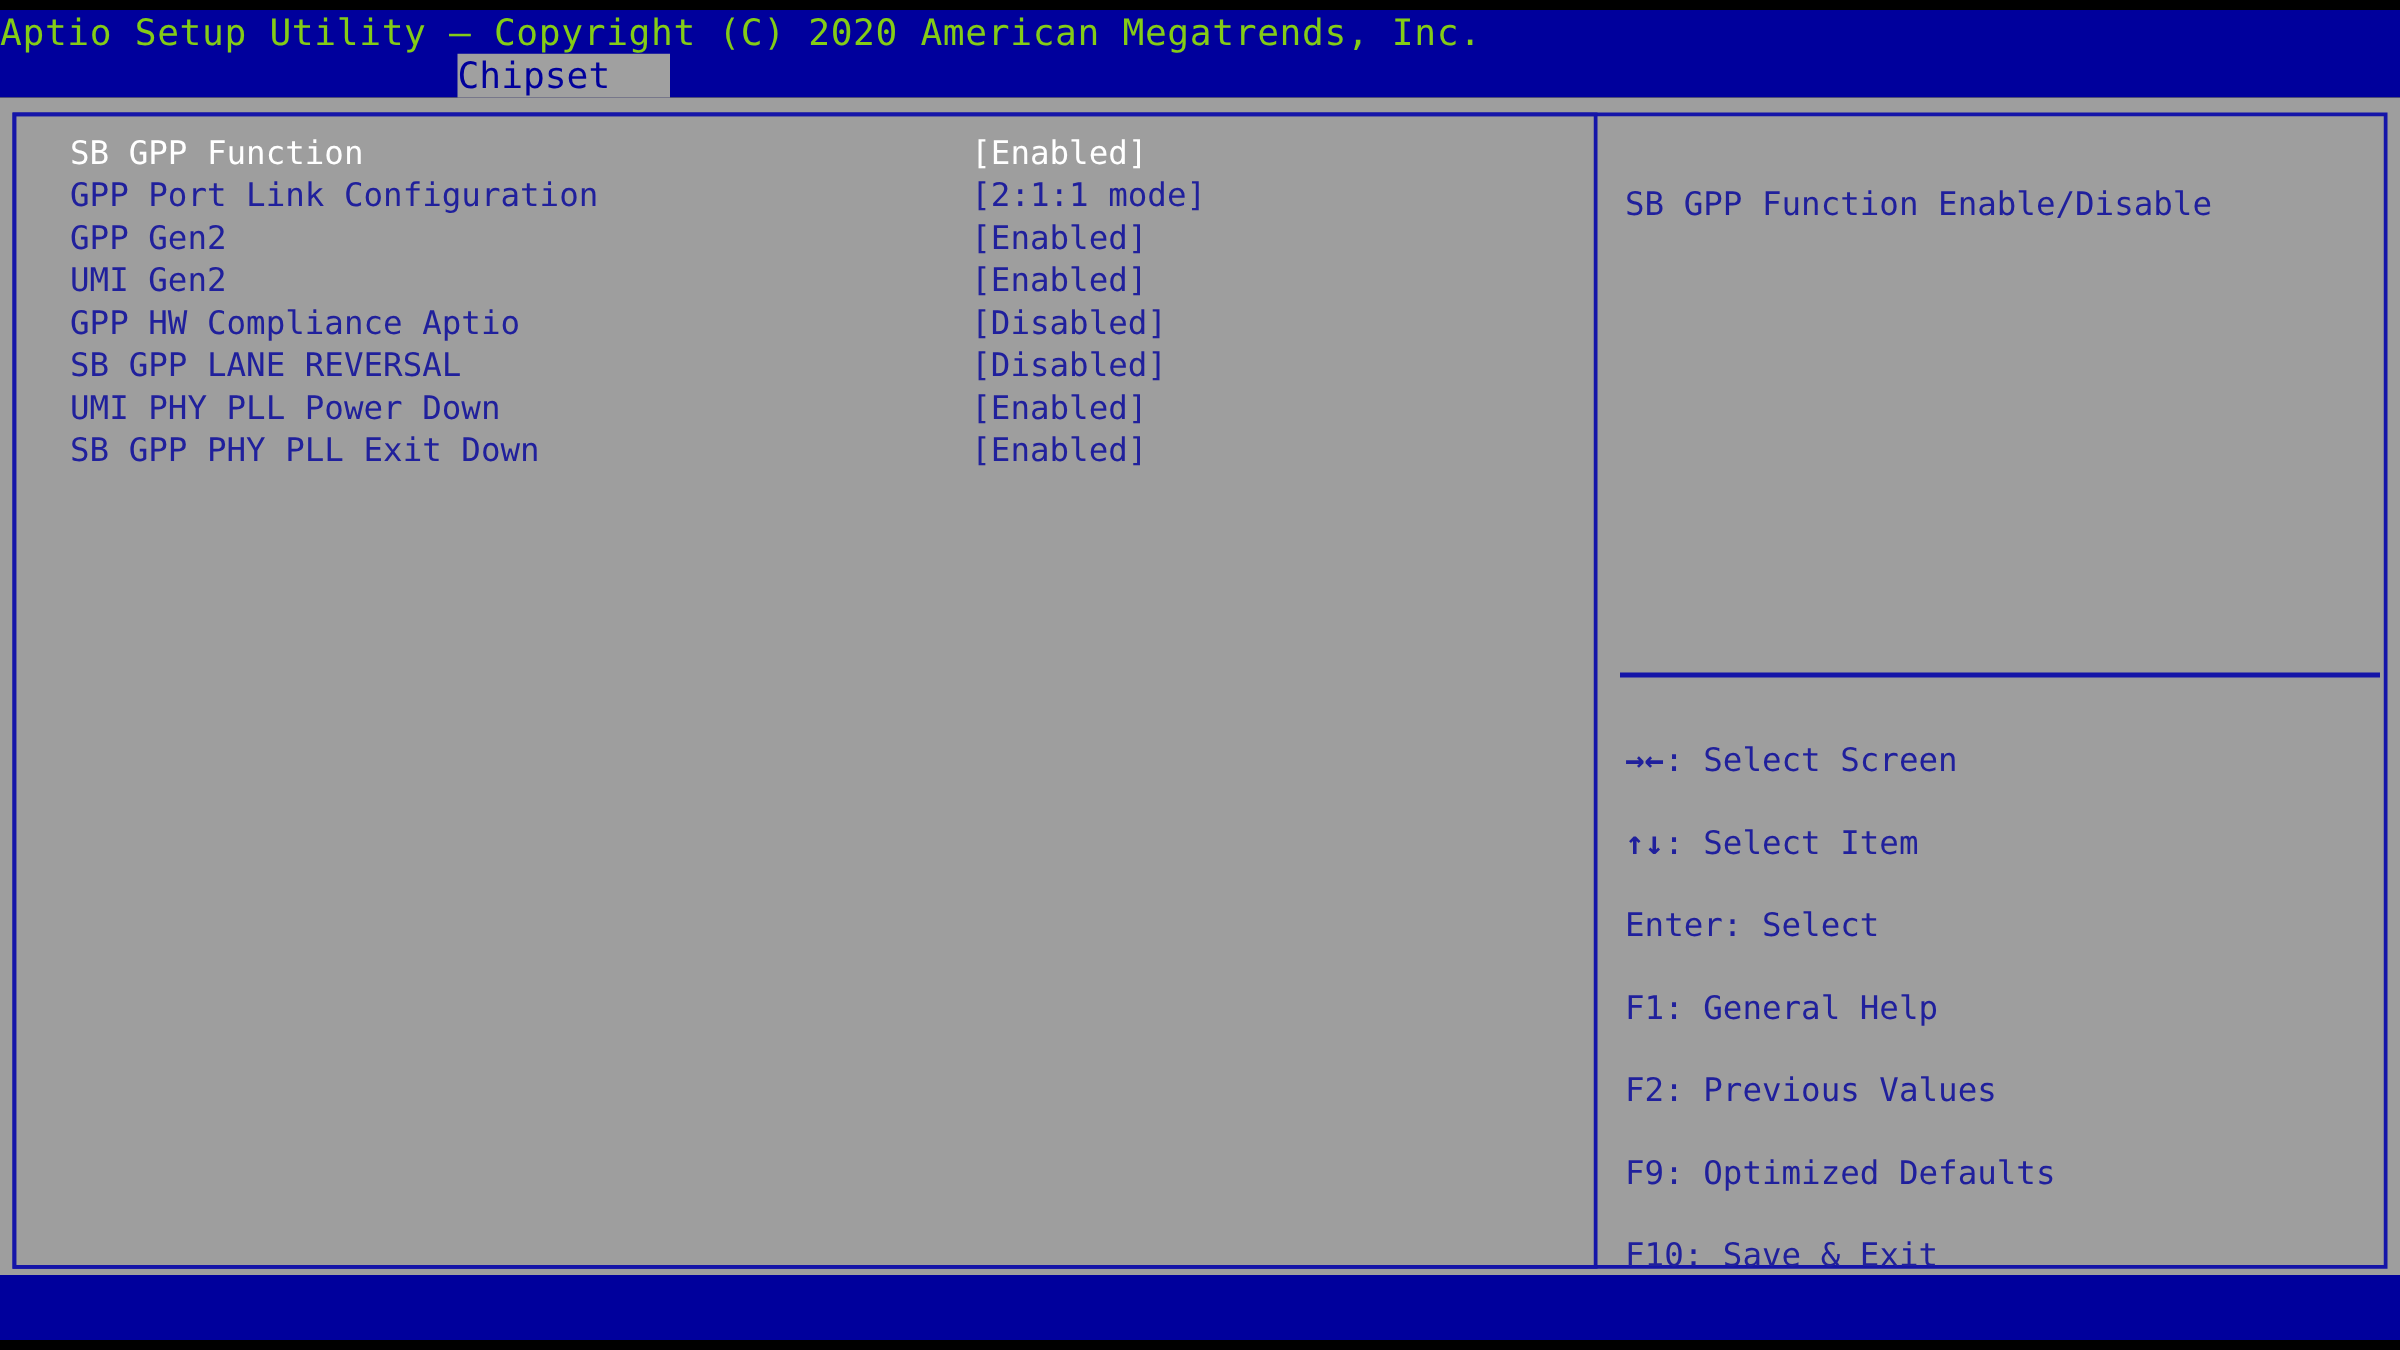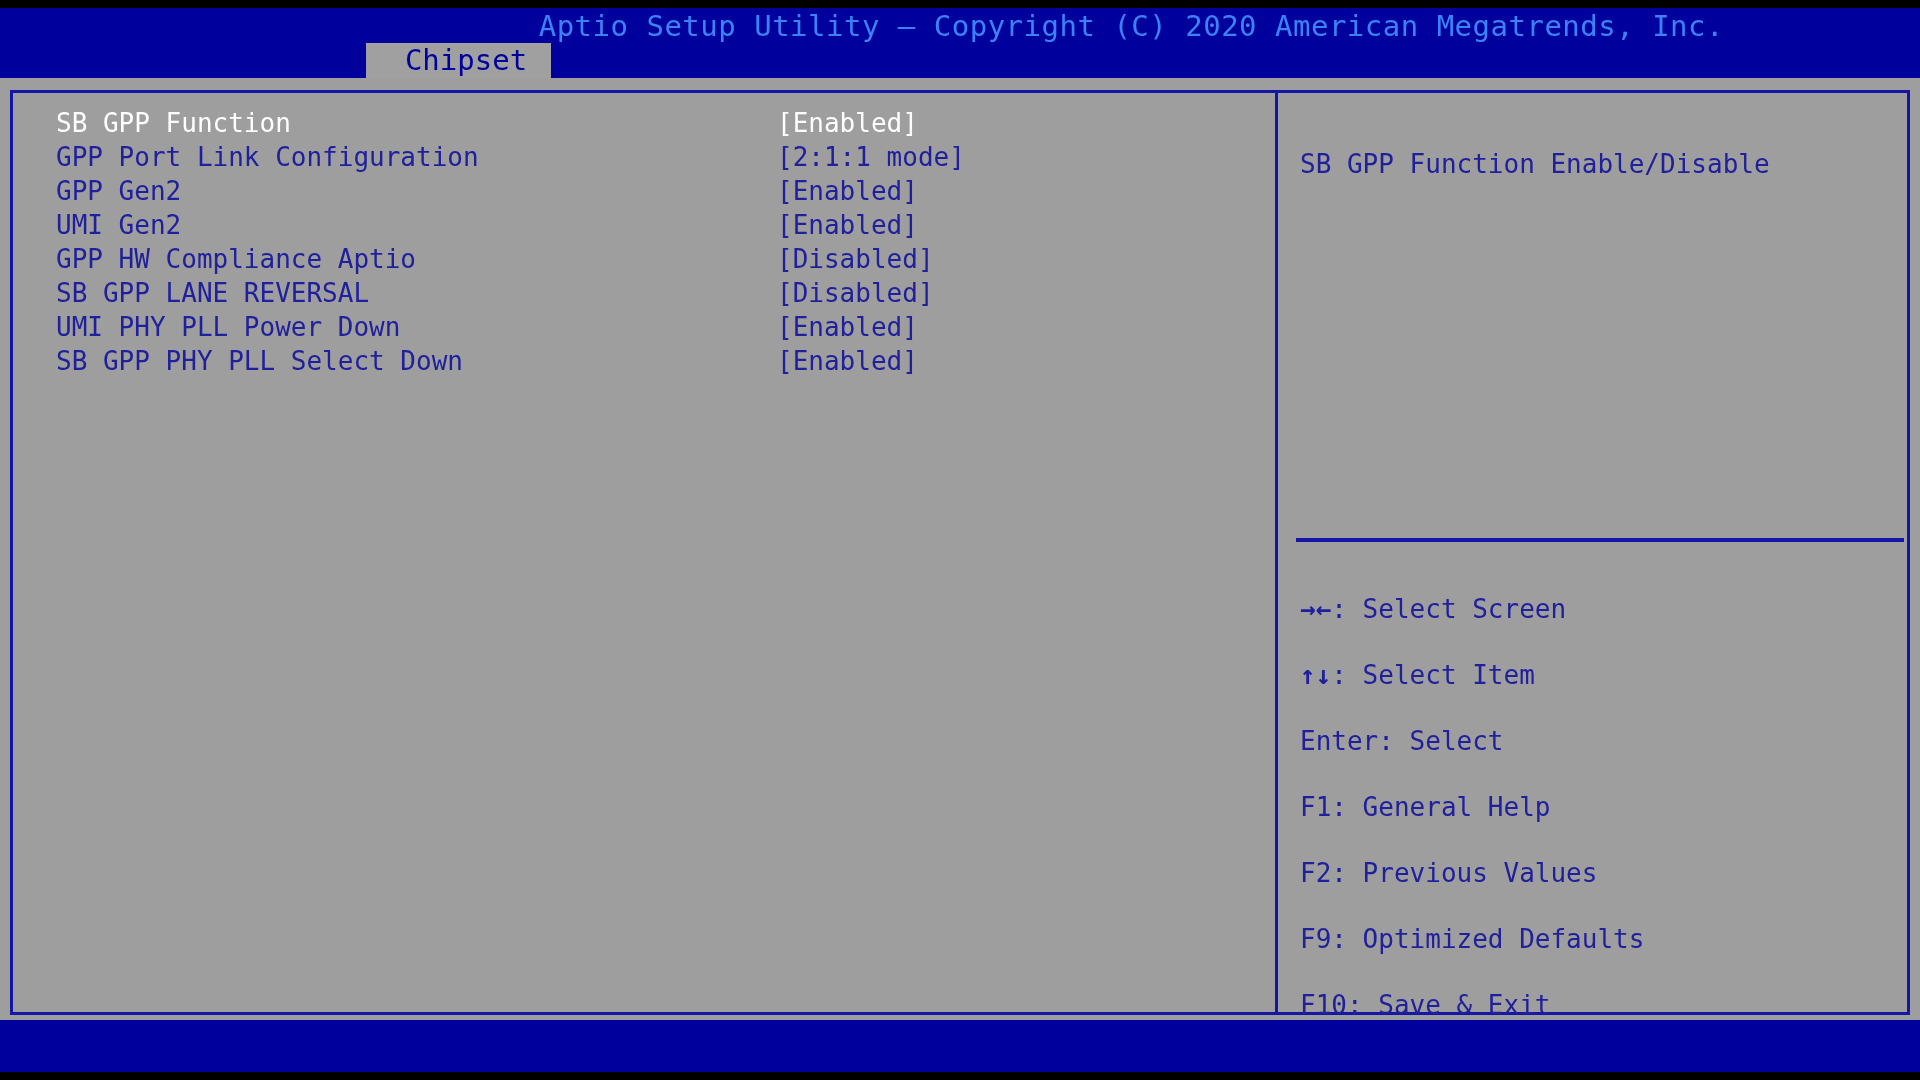--- a/index.html
+++ b/index.html
@@ -28,41 +28,39 @@
   .title-band {
     position: absolute;
     left: 0; top: 8px;
     width: 1920px; height: 70px;
     background: #00009c;
   }
   .title-text {
     position: absolute;
     left: 0; top: 9px;
     width: 1724px;
-    text-align: right;
-    color: #3b82f6;
+    text-align: left;
+    color: #84cc16;
     font-size: 29px;
     letter-spacing: 0.5px;
     white-space: pre;
   }
 
   
   .tab {
     position: absolute;
     left: 366px;
     top: 43px;
     width: 170px;
     height: 35px;
     background: #a0a0a0;
     color: #00009c;
     font-size: 29px;
     line-height: 35px;
-    text-align: center;
-    white-space: pre;
-    padding-left: 15px;
+    white-space: pre;
   }
 
   
   .body-gray {
     position: absolute;
     left: 0; top: 78px;
     width: 1920px; height: 942px;
     background: #9e9e9e;
   }
 
@@ -223,21 +221,21 @@
     </div>
     <div class="setting-row">
       <span class="setting-label">SB GPP LANE REVERSAL</span>
       <span class="setting-value">[Disabled]</span>
     </div>
     <div class="setting-row">
       <span class="setting-label">UMI PHY PLL Power Down</span>
       <span class="setting-value">[Enabled]</span>
     </div>
     <div class="setting-row">
-      <span class="setting-label">SB GPP PHY PLL Select Down</span>
+      <span class="setting-label">SB GPP PHY PLL Exit Down</span>
       <span class="setting-value">[Enabled]</span>
     </div>
   </div>
 
   <div class="help-panel">
     <div class="help-text">SB GPP Function Enable/Disable</div>
   </div>
 
   <div class="help-divider"></div>
 

